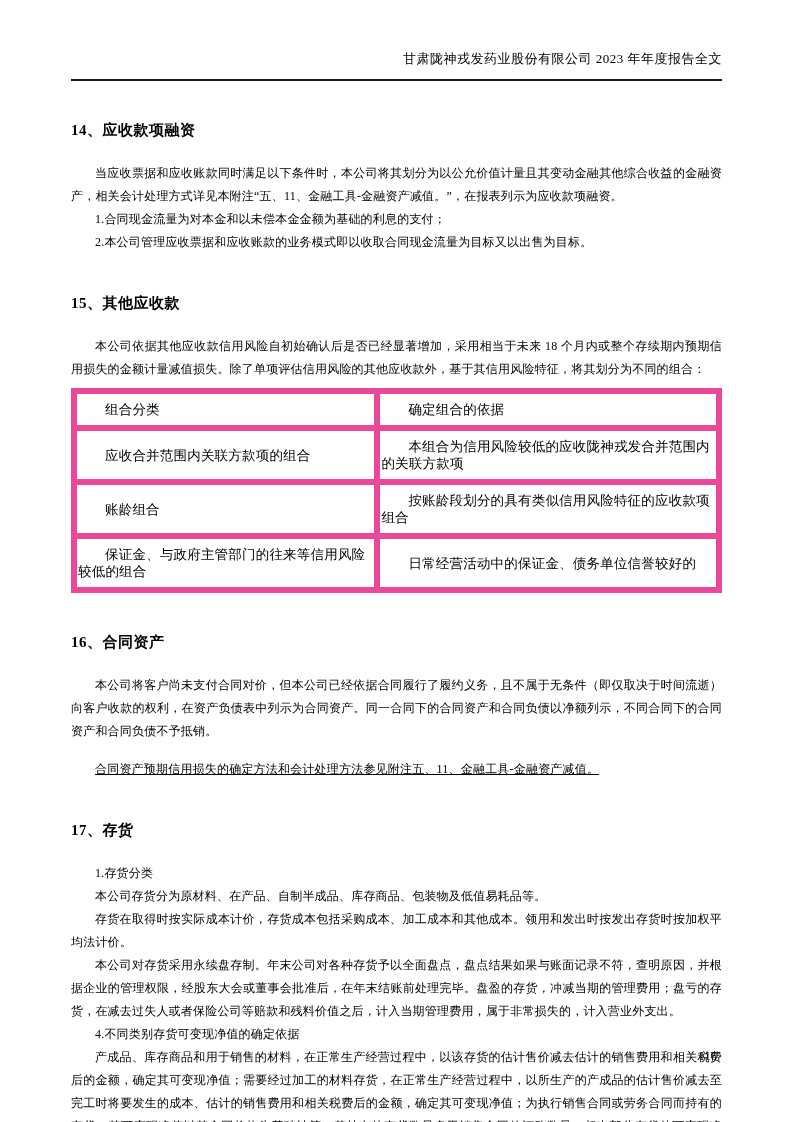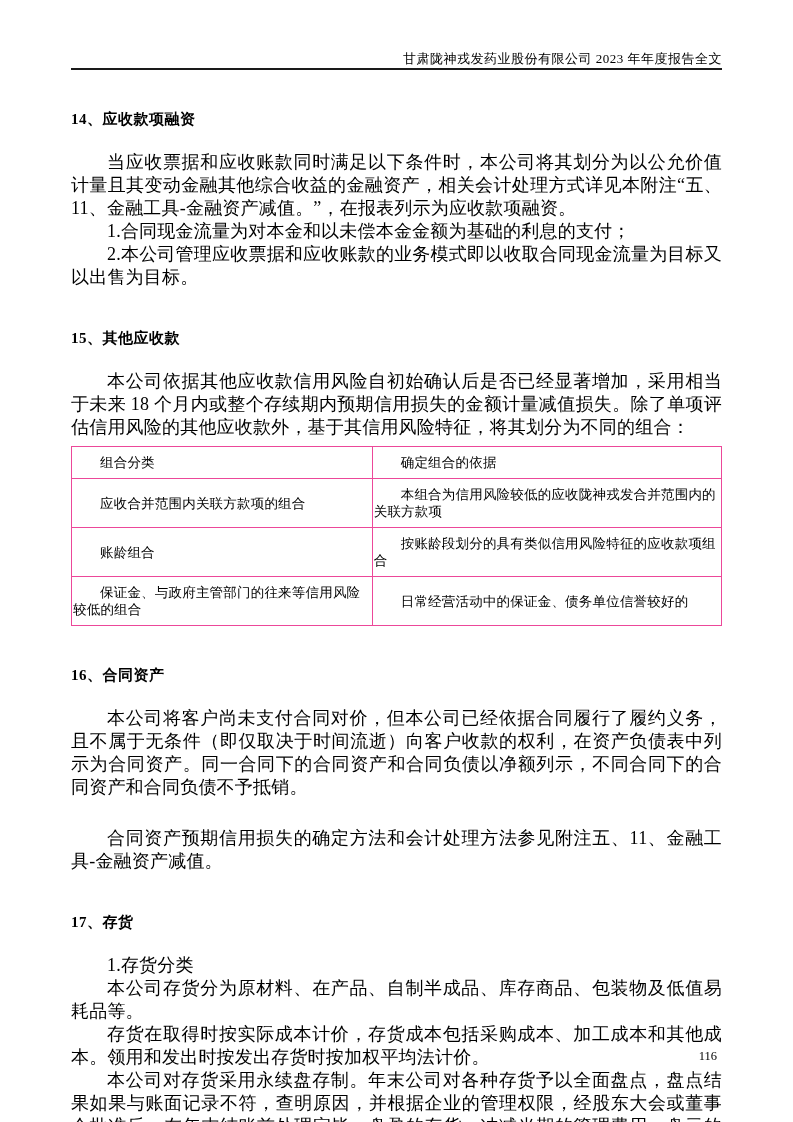--- a/index.html
+++ b/index.html
@@ -21,50 +21,51 @@
   .content {
     padding: 0 71px;
   }
   .doc-header {
     padding-top: 50px;
   }
   .doc-header .title {
     text-align: right;
     font-size: 13px;
     letter-spacing: 0.5px;
-    padding-bottom: 0;
+    padding-bottom: 11px;
   }
   .doc-header .rule {
     border-bottom: 2px solid #1a1a1a;
   }
   h2.sec-title {
     font-size: 15px;
     font-weight: bold;
     margin: 40px 0 22px 0;
     letter-spacing: 0.5px;
   }
   p.para {
-    font-size: 18px;
+    font-size: 12px;
     line-height: 23px;
     margin: 0;
     text-indent: 2em;
     text-align: justify;
     letter-spacing: 0.2px;
   }
   p.para.spaced {
-    margin-top: 28px;
+    margin-top: 15px;
+    text-decoration: underline;
   }
   table.combo-table {
     width: 100%;
     border-collapse: collapse;
     table-layout: fixed;
     margin: 7px 0 2px 0;
   }
   table.combo-table td {
-    border: 1px solid #ec4899;
+    border: 6px solid #ec4899;
     padding: 7px 1px;
     vertical-align: middle;
   }
   table.combo-table td.c1 { width: 45.8%; }
   table.combo-table td .cellp {
     font-size: 13.5px;
     line-height: 17px;
     margin: 0;
     text-indent: 2em;
     text-align: left;

